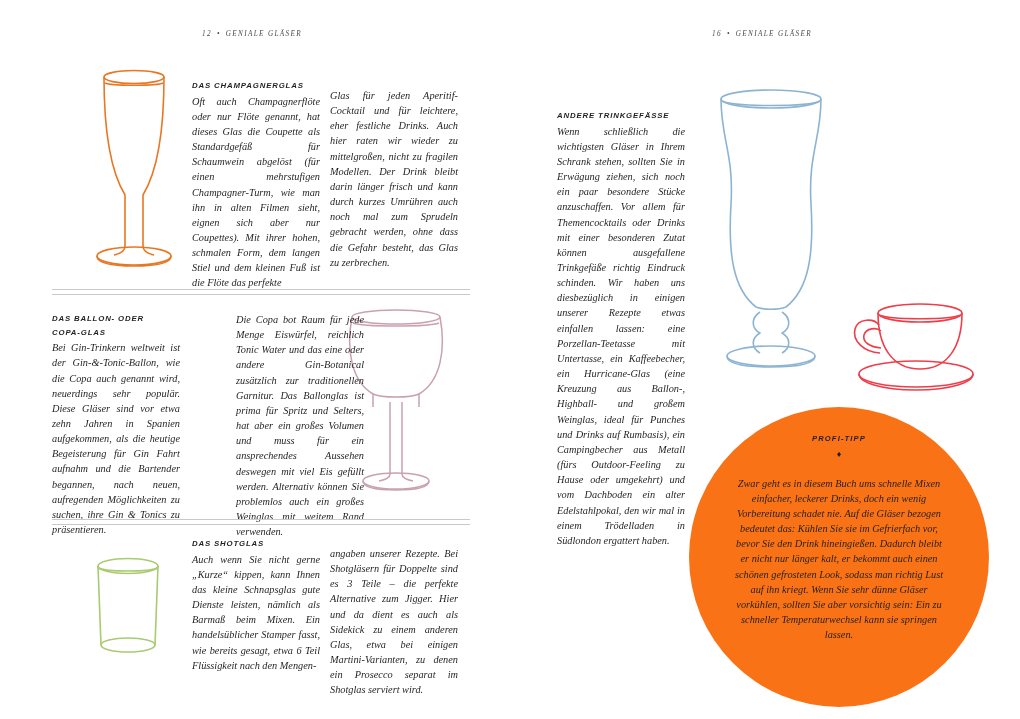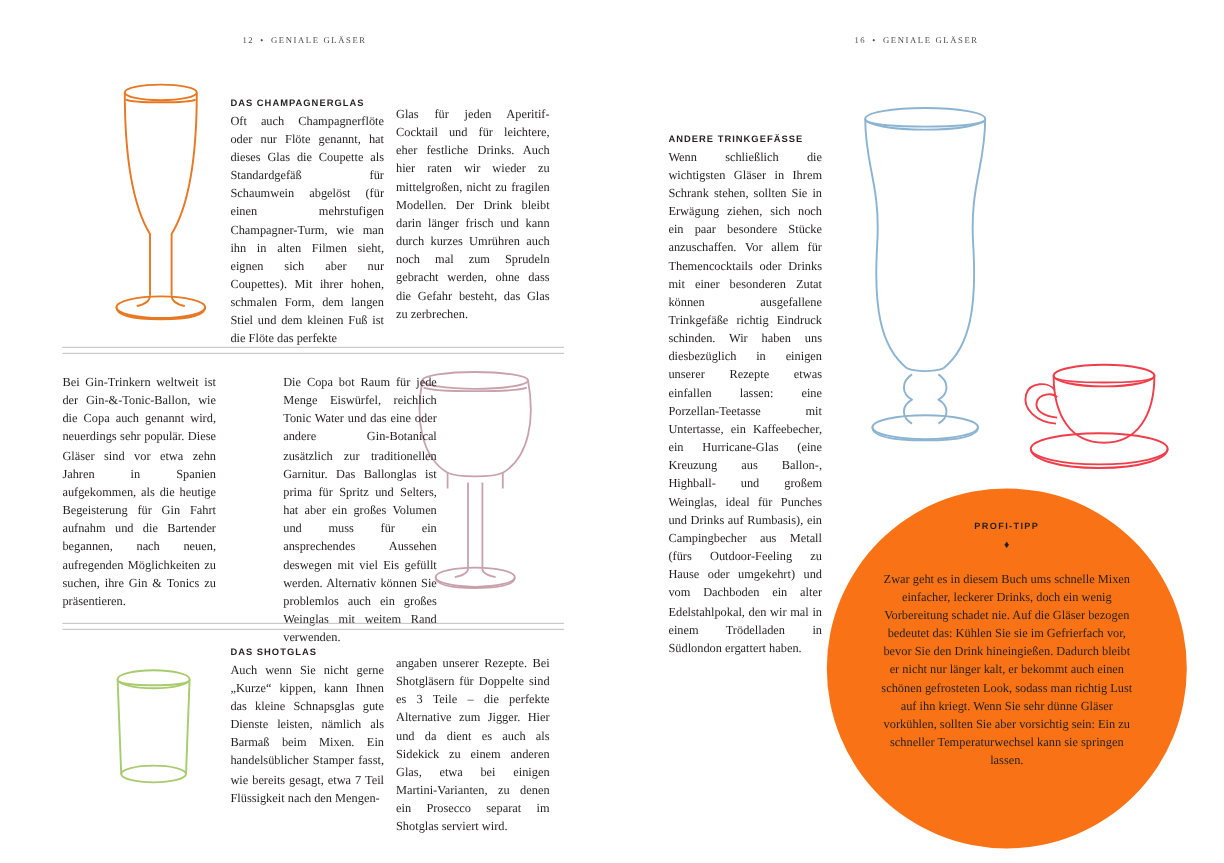--- a/index.html
+++ b/index.html
@@ -12,20 +12,21 @@
     height: 719px;
     overflow: hidden;
     font-family: "Liberation Serif", serif;
     color: #231f20;
   }
   .spread {
     position: relative;
     width: 1020px;
     height: 511px;
     background: #ffffff;
+    font-style: italic;
   }
 
   
   .runhead {
     position: absolute;
     top: 30px;
     font-family: "Liberation Serif", serif;
     font-size: 7.2px;
     letter-spacing: 1.35px;
     color: #4a4a4a;
@@ -174,41 +175,42 @@
         <path d="M57 99 L57 171"></path>
         <path d="M69 99 L69 171"></path>
         <ellipse cx="63" cy="178" rx="33" ry="8"></ellipse>
         <path d="M30 178 C30 183, 38 187, 63 187 C88 187, 96 183, 96 178"></path>
         <path d="M57 171 C57 175, 51 177, 46 178"></path>
         <path d="M69 171 C69 175, 75 177, 80 178"></path>
       </g>
     </svg>
 
     <div class="col copa-head">
+      <span class="sechead"><span>DAS BALLON- ODER</span><br><span>COPA-GLAS</span></span>
       <p>Bei Gin-Trinkern weltweit ist der Gin-&amp;-Tonic-Ballon, wie die Copa auch genannt wird, neuerdings sehr populär. Diese Gläser sind vor etwa zehn Jahren in Spanien aufgekommen, als die heutige Begeisterung für Gin Fahrt aufnahm und die Bartender begannen, nach neuen, aufregenden Möglichkeiten zu suchen, ihre Gin &amp; Tonics zu präsentieren.</p>
     </div>
     <div class="col copa-c2">
       <p>Die Copa bot Raum für jede Menge Eiswürfel, reichlich Tonic Water und das eine oder andere Gin-Botanical zusätzlich zur traditionellen Garnitur. Das Ballonglas ist prima für Spritz und Selters, hat aber ein großes Volumen und muss für ein ansprechendes Aussehen deswegen mit viel Eis gefüllt werden. Alternativ können Sie problemlos auch ein großes Weinglas mit weitem Rand verwenden.</p>
     </div>
 
     <div class="rule" style="top:519px;"></div>
 
     <svg class="illu" style="left:76px; top:553px;" width="104" height="112" viewBox="0 0 104 112">
       <g fill="none" stroke="#a9cb6f" stroke-width="1.6" stroke-linejoin="round">
         <ellipse cx="52" cy="13" rx="30" ry="7.5"></ellipse>
         <path d="M23 15 C30 19, 74 19, 81 15"></path>
         <path d="M22 13 L25 92"></path>
         <path d="M82 13 L79 92"></path>
         <ellipse cx="52" cy="92" rx="27" ry="7"></ellipse>
       </g>
     </svg>
 
     <div class="col shot-c1">
       <span class="sechead">DAS SHOTGLAS</span>
-      <p>Auch wenn Sie nicht gerne „Kurze“ kippen, kann Ihnen das kleine Schnapsglas gute Dienste leisten, nämlich als Barmaß beim Mixen. Ein handelsüblicher Stamper fasst, wie bereits gesagt, etwa 7 Teil Flüssigkeit nach den Mengen-</p>
+      <p>Auch wenn Sie nicht gerne „Kurze“ kippen, kann Ihnen das kleine Schnapsglas gute Dienste leisten, nämlich als Barmaß beim Mixen. Ein handelsüblicher Stamper fasst, wie bereits gesagt, etwa 6 Teil Flüssigkeit nach den Mengen-</p>
     </div>
     <div class="col shot-c2">
       <p>angaben unserer Rezepte. Bei Shotgläsern für Doppelte sind es 3 Teile – die perfekte Alternative zum Jigger. Hier und da dient es auch als Sidekick zu einem anderen Glas, etwa bei einigen Martini-Varianten, zu denen ein Prosecco separat im Shotglas serviert wird.</p>
     </div>
 
   </div>
 
   <div class="page page-right">
 
     <svg class="illu" style="left:196px; top:84px;" width="130" height="286" viewBox="0 0 130 286">

